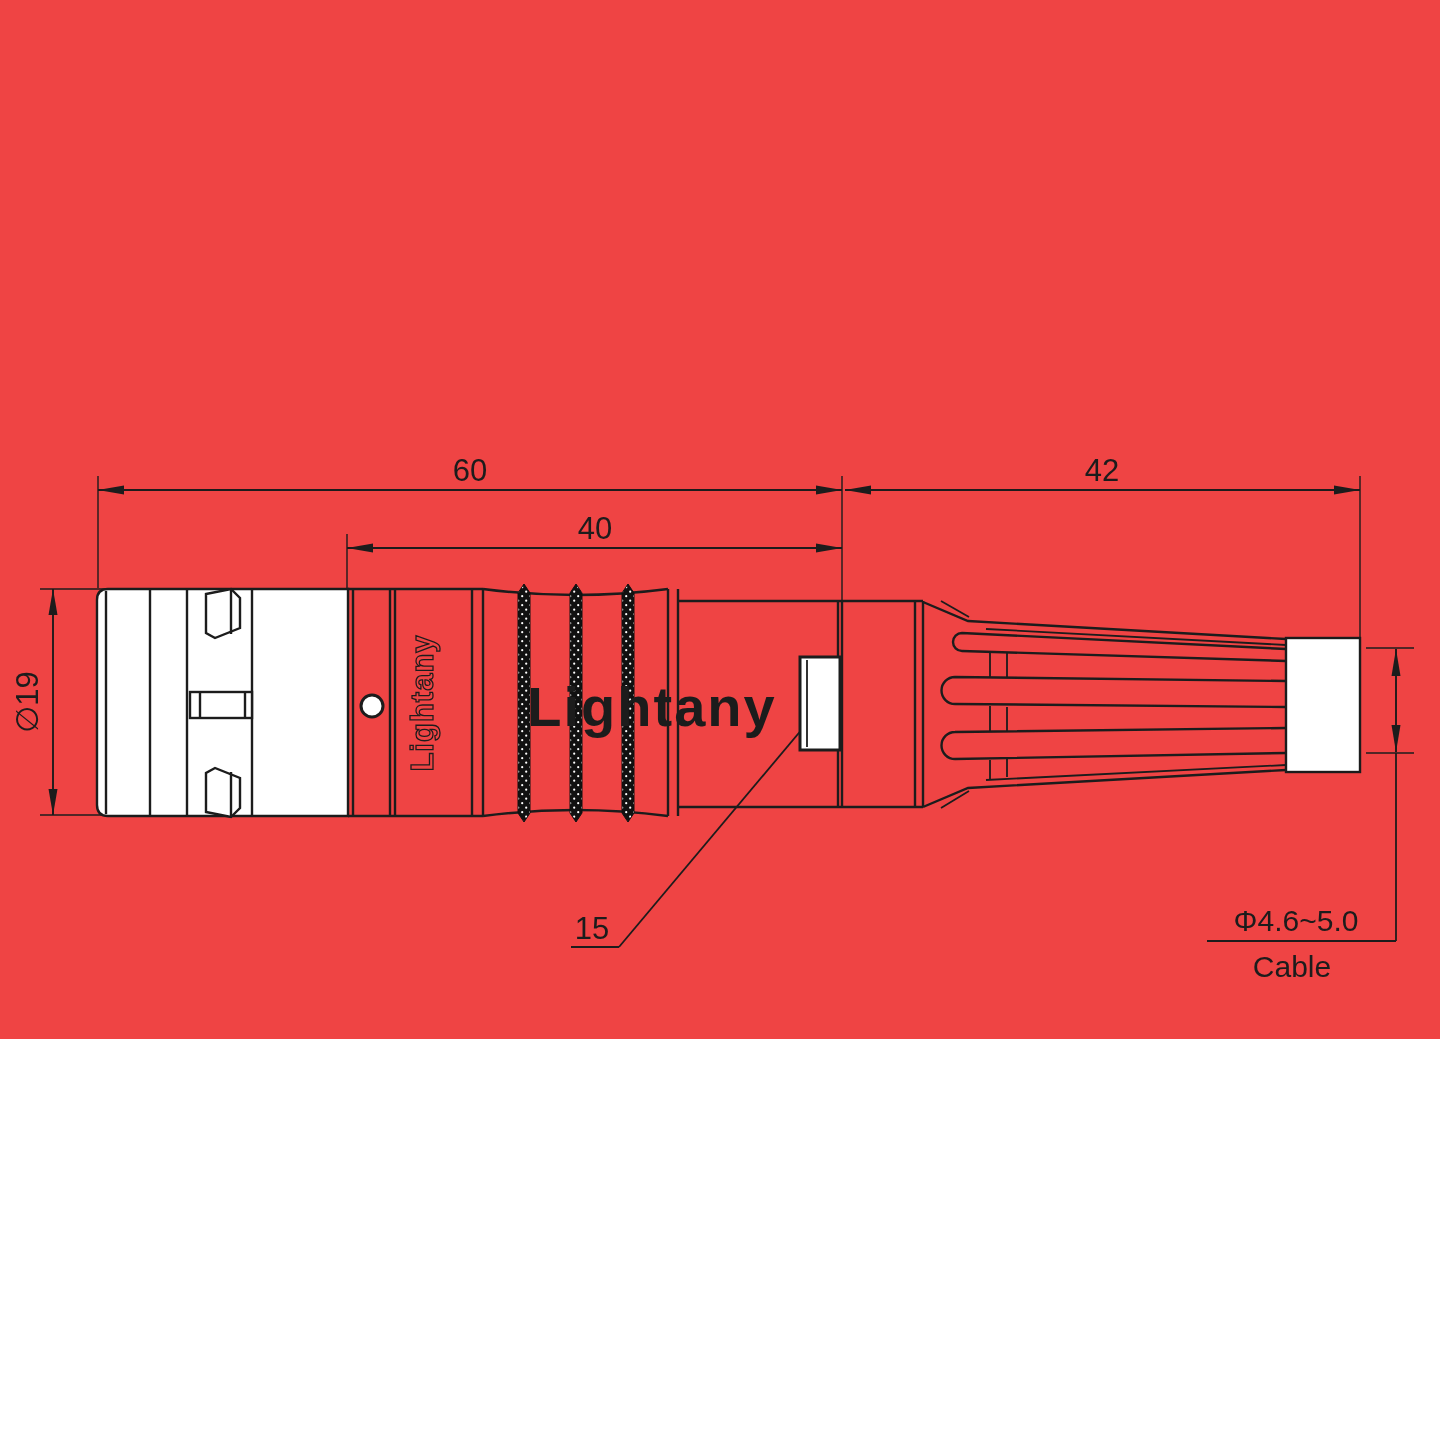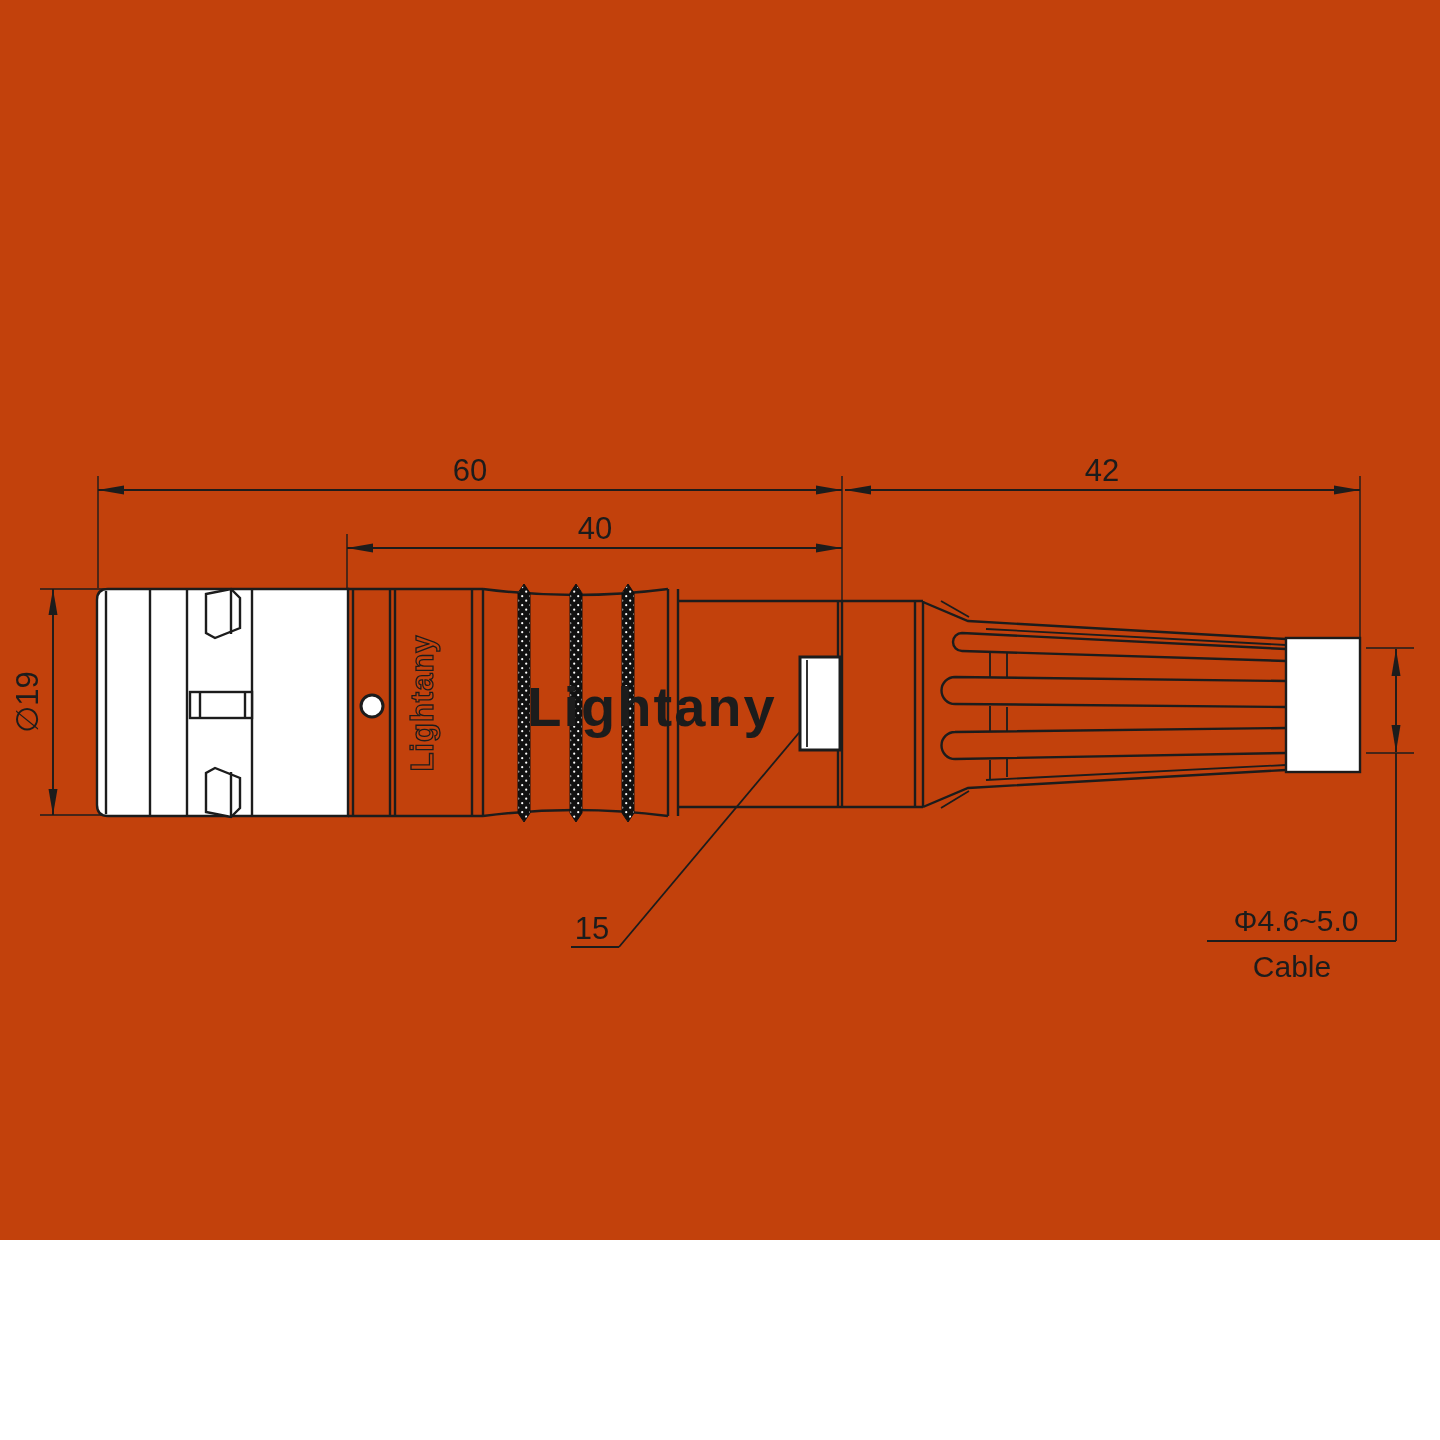--- a/index.html
+++ b/index.html
@@ -1,16 +1,16 @@
 <!DOCTYPE html>
 <html><head>
 <meta charset="utf-8">
 <style>
   html,body{margin:0;padding:0;background:#fff;}
-  .page{width:1440px;height:1240px;position:relative;background:#c2410c;overflow:hidden;}
+  .page{width:1440px;height:1039px;position:relative;background:#ef4444;overflow:hidden;}
   svg{position:absolute;top:0;left:0;}
   text{font-family:"Liberation Sans","DejaVu Sans",sans-serif;fill:#1c1c1c;}
   .dimtxt{font-size:31px;}
   .cabletxt{font-size:30px;}
   .thin{stroke:#1c1c1c;stroke-width:1.4;fill:none;}
   .dim{stroke:#1c1c1c;stroke-width:1.9;fill:none;}
   .body{stroke:#1c1c1c;stroke-width:2.4;fill:none;}
   .bodyf{stroke:#1c1c1c;stroke-width:2.4;fill:#fff;}
   .mid{stroke:#1c1c1c;stroke-width:1.8;fill:none;}
   .arrow{fill:#1c1c1c;stroke:none;}

